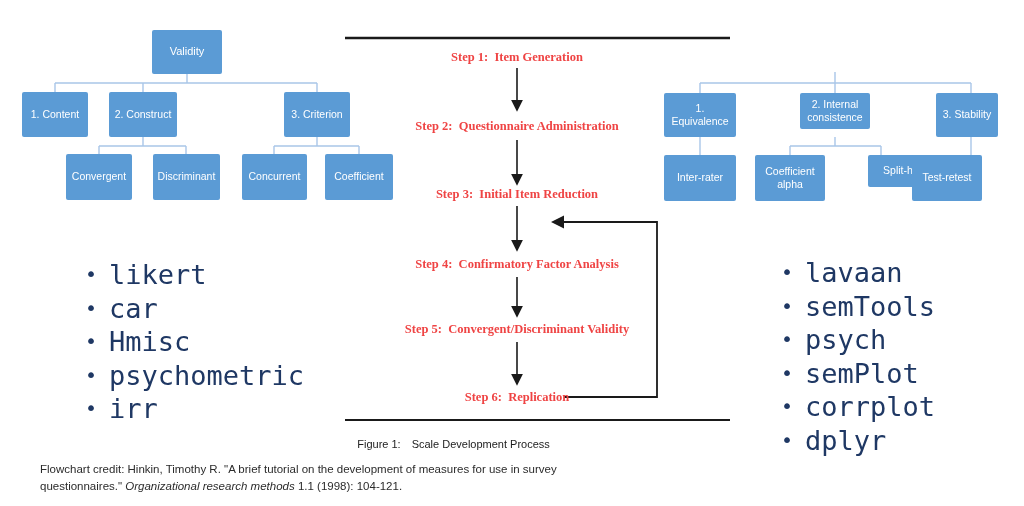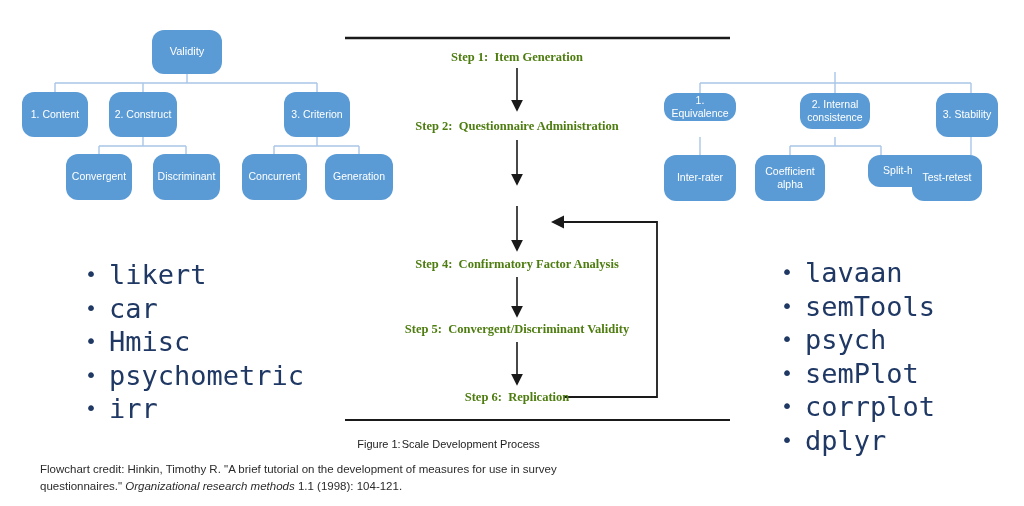--- a/index.html
+++ b/index.html
@@ -3,34 +3,34 @@
 <meta charset="utf-8">
 <style>
   html,body{margin:0;padding:0;background:#888;}
   .slide{
     position:relative;width:1024px;height:506px;background:#ffffff;
     font-family:"Liberation Sans",sans-serif;overflow:hidden;
   }
   svg.overlay{position:absolute;left:0;top:0;width:1024px;height:506px;}
   
   .node{
-    position:absolute;background:#5b9bd5;border-radius:12px;color:#ffffff;
+    position:absolute;background:#5b9bd5;border-radius:2px;color:#ffffff;
     display:flex;align-items:center;justify-content:center;text-align:center;
     font-size:10.5px;line-height:1.25;padding:2px 3px;box-sizing:border-box;
   }
   
   .step{
     position:absolute;width:320px;text-align:center;white-space:pre;
-    font-family:"Liberation Serif",serif;font-weight:700;font-size:12.5px;color:#4d7c0f;
+    font-family:"Liberation Serif",serif;font-weight:700;font-size:12.5px;color:#ef4444;
   }
   .figcaption{
     position:absolute;left:345px;top:426px;font-size:11px;color:#1c1c1c;
     font-family:"Liberation Sans",sans-serif;white-space:pre;
   }
-  .figcaption .cap-title{margin-left:1px;}
+  .figcaption .cap-title{margin-left:11px;}
   
   .pkg-list{
     position:absolute;margin:0;padding:0;list-style:none;
     font-family:"DejaVu Sans Mono",monospace;font-size:27px;color:#1f3864;
   }
   .pkg-list li{height:33.5px;line-height:33.5px;display:flex;align-items:center;}
   .pkg-list .bullet{font-size:20px;width:24px;flex:0 0 24px;text-align:left;}
   
   .credit{
     position:absolute;left:40px;top:461px;font-size:11.5px;line-height:17px;color:#2b2b2b;
@@ -74,32 +74,33 @@
     </g>
   </svg>
 
   <div class="node" style="left:152px;top:30px;width:70px;height:44px;font-size:11px">Validity</div>
   <div class="node" style="left:22px;top:92px;width:66px;height:45px">1. Content</div>
   <div class="node" style="left:109px;top:92px;width:68px;height:45px">2. Construct</div>
   <div class="node" style="left:284px;top:92px;width:66px;height:45px">3. Criterion</div>
   <div class="node" style="left:66px;top:154px;width:66px;height:46px">Convergent</div>
   <div class="node" style="left:153px;top:154px;width:67px;height:46px">Discriminant</div>
   <div class="node" style="left:242px;top:154px;width:65px;height:46px">Concurrent</div>
-  <div class="node" style="left:325px;top:154px;width:68px;height:46px">Generation</div>
+  <div class="node" style="left:325px;top:154px;width:68px;height:46px">Coefficient</div>
 
-  <div class="node" style="left:664px;top:93px;width:72px;height:28px">1. Equivalence</div>
+  <div class="node" style="left:664px;top:93px;width:72px;height:44px">1. Equivalence</div>
   <div class="node" style="left:800px;top:93px;width:70px;height:36px">2. Internal consistence</div>
   <div class="node" style="left:936px;top:93px;width:62px;height:44px">3. Stability</div>
   <div class="node" style="left:664px;top:155px;width:72px;height:46px">Inter-rater</div>
   <div class="node" style="left:755px;top:155px;width:70px;height:46px">Coefficient alpha</div>
   <div class="node" style="left:868px;top:155px;width:71px;height:32px">Split-half</div>
   <div class="node" style="left:912px;top:155px;width:70px;height:46px">Test-retest</div>
 
   <div class="step" style="left:357px;top:50px">Step 1:  Item Generation</div>
   <div class="step" style="left:357px;top:119px">Step 2:  Questionnaire Administration</div>
+  <div class="step" style="left:357px;top:187px">Step 3:  Initial Item Reduction</div>
   <div class="step" style="left:357px;top:257px">Step 4:  Confirmatory Factor Analysis</div>
   <div class="step" style="left:357px;top:322px">Step 5:  Convergent/Discriminant Validity</div>
   <div class="step" style="left:357px;top:390px">Step 6:  Replication</div>
 
   <div class="figcaption">
     <span>Figure 1:</span><span class="cap-title">Scale Development Process</span>
   </div>
 
   <ul class="pkg-list" style="left:85px;top:258px">
     <li>

